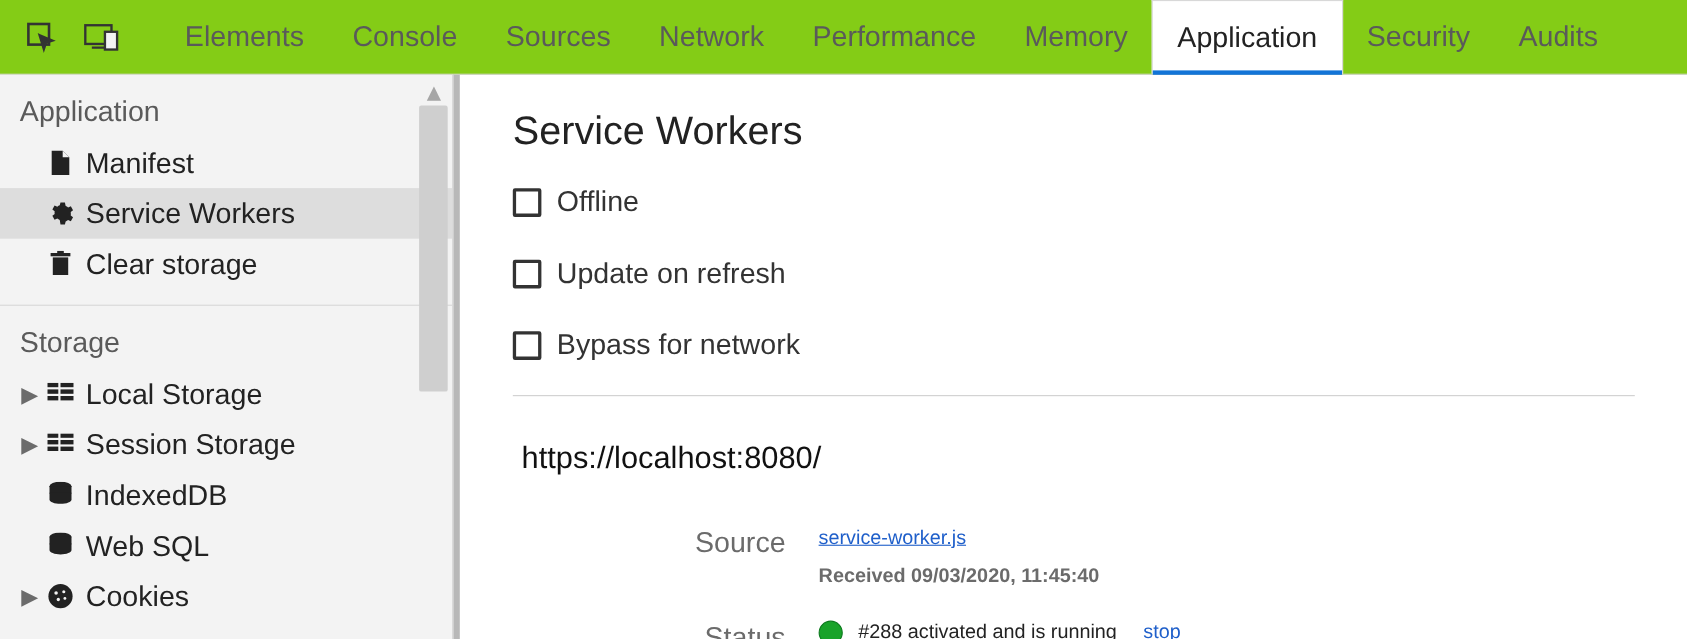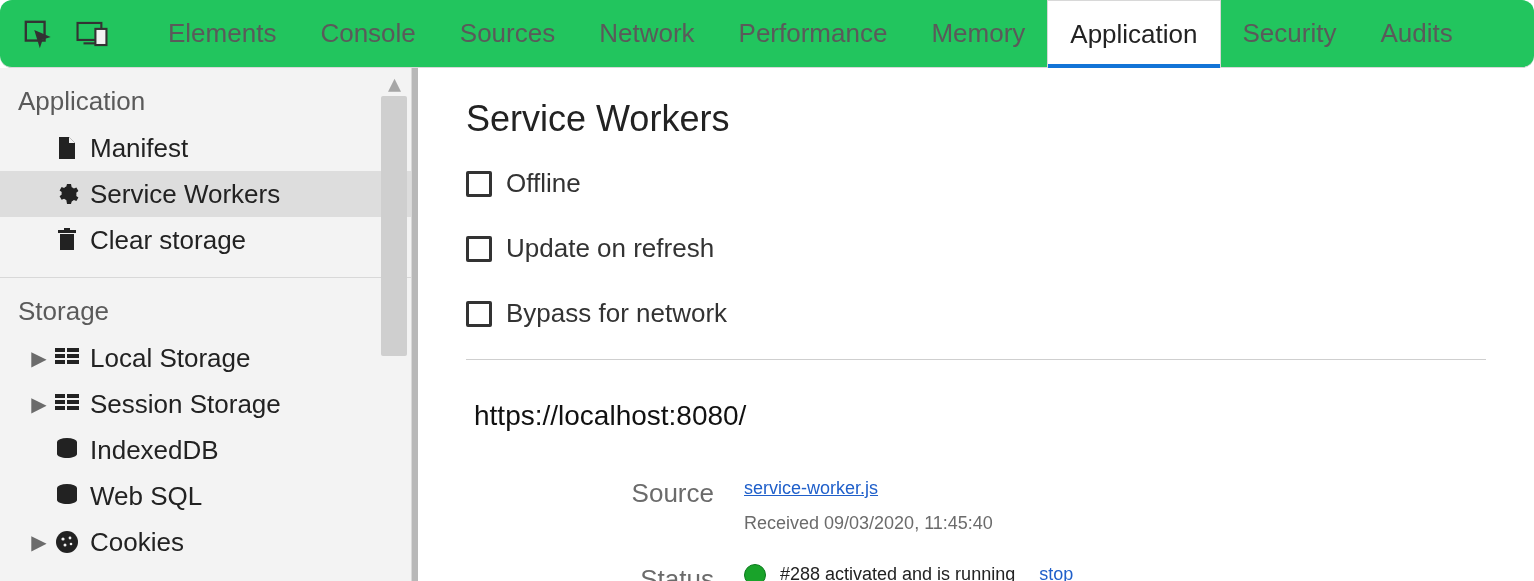--- a/index.html
+++ b/index.html
@@ -11,24 +11,23 @@
     width: 1534px;
     height: 581px;
     overflow: hidden;
   }
 
   
   .tabbar {
     height: 68px;
     display: flex;
     align-items: center;
-    background: #22c55e;
+    background: #84cc16;
     border-bottom: 1px solid #d8d8d8;
     padding: 0 18px;
-    border-radius: 12px;
   }
   .tabbar .icon-btn {
     width: 40px;
     height: 40px;
     display: flex;
     align-items: center;
     justify-content: center;
     margin-right: 14px;
     color: #333;
   }
@@ -109,21 +108,21 @@
     color: #5a5a5a;
   }
   .sidebar .section-hdr.second {
     border-top: 1px solid #d8d8d8;
     margin-top: 14px;
   }
   .sidebar .item {
     display: flex;
     align-items: center;
     height: 46px;
-    padding-left: 28px;
+    padding-left: 16px;
     font-size: 26px;
     color: #222;
     cursor: pointer;
   }
   .sidebar .item.selected {
     background: #dddddd;
   }
   .sidebar .item .chev {
     width: 22px;
     display: inline-flex;
@@ -202,20 +201,21 @@
     color: #222;
   }
   .kv .v .link {
     color: #1f5fca;
     text-decoration: underline;
     cursor: pointer;
   }
   .kv .v .sub {
     color: #6b6b6b;
     margin-top: 14px;
+    font-weight: bold;
   }
 
   .status-line { display: flex; align-items: flex-start; gap: 14px; }
   .status-dot {
     width: 22px; height: 22px; border-radius: 50%;
     background: #19a32a;
     border: 1px solid #0c7a1e;
     display: inline-block;
   }
   .status-line .stop {

